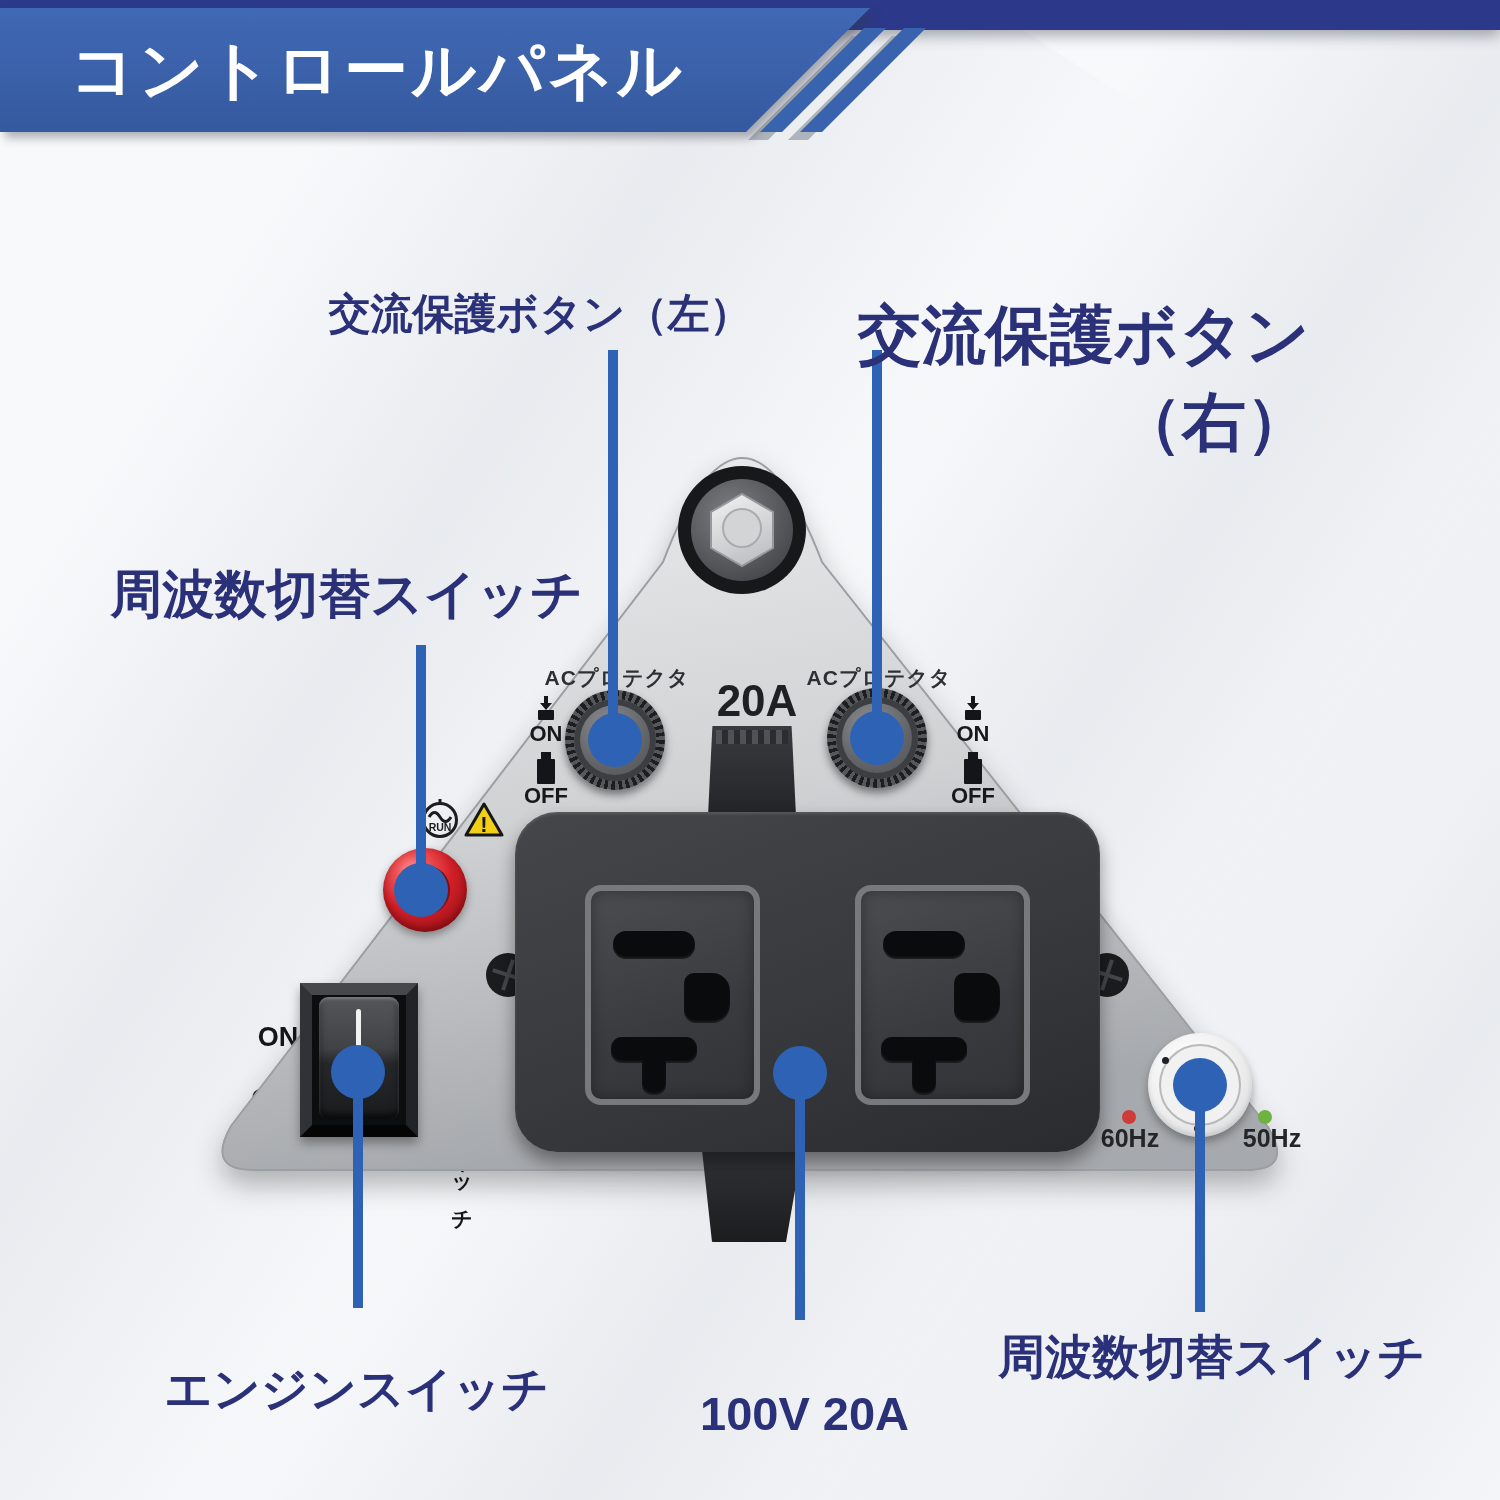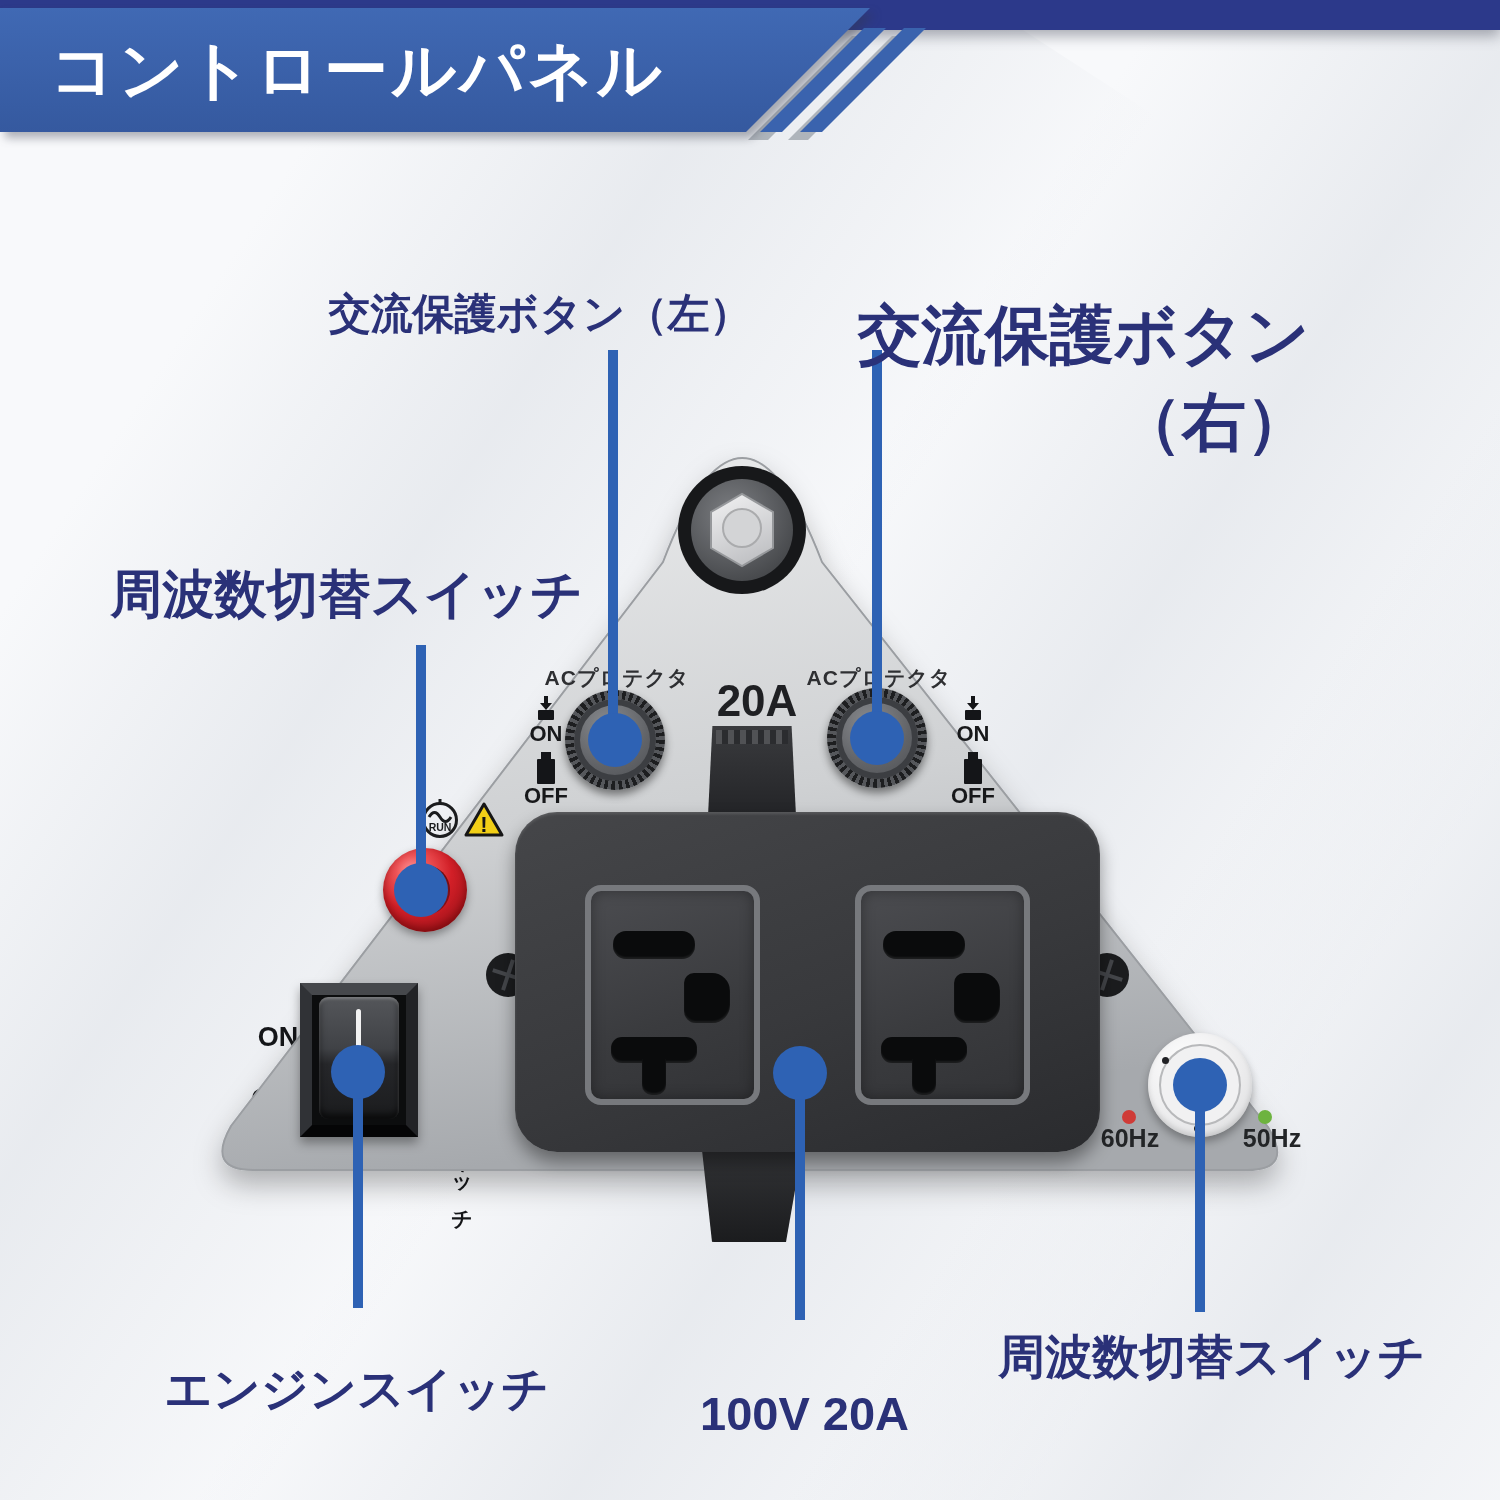--- a/index.html
+++ b/index.html
@@ -10,21 +10,21 @@
   .bg-stripe{position:absolute;width:700px;height:2800px;
     background:linear-gradient(90deg,rgba(255,255,255,0) 0%,rgba(219,223,229,0.55) 45%,rgba(255,255,255,0) 100%);
     transform:rotate(33deg);pointer-events:none;}
   
   .top-strip{position:absolute;left:0;top:0;width:1500px;height:30px;background:#2c398a;
     box-shadow:0 6px 14px rgba(70,75,90,.45);z-index:5;}
   .banner-wrap{position:absolute;left:0;top:8px;z-index:6;filter:drop-shadow(5px 6px 5px rgba(50,55,70,.38));}
   .banner{width:870px;height:124px;background:linear-gradient(180deg,#4069b4 0%,#35599f 100%);
     clip-path:polygon(0 0,100% 0,calc(100% - 124px) 100%,0 100%);
     display:flex;align-items:center;}
-  .banner-title{padding-left:50px;font-size:64px;font-weight:800;color:#ffffff;letter-spacing:3px;white-space:nowrap;}
+  .banner-title{padding-left:70px;font-size:64px;font-weight:800;color:#ffffff;letter-spacing:3px;white-space:nowrap;}
   .slash{position:absolute;top:28px;width:22px;height:104px;background:#3a63ae;
     transform:skewX(-45deg);transform-origin:bottom left;z-index:6;}
   .slash-shadow{position:absolute;top:36px;width:20px;height:104px;background:#9aa0a8;
     transform:skewX(-45deg);transform-origin:bottom left;z-index:5;opacity:.75;}
   
   .panel-svg{position:absolute;left:0;top:0;z-index:10;}
   
   .ctl{z-index:20;}
   
   .knob{position:absolute;width:100px;height:100px;border-radius:50%;

